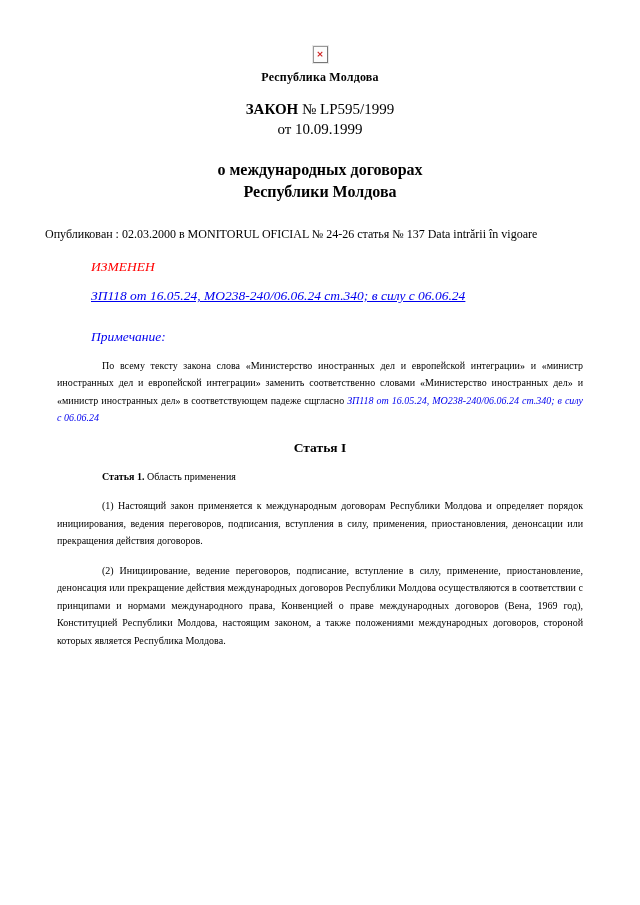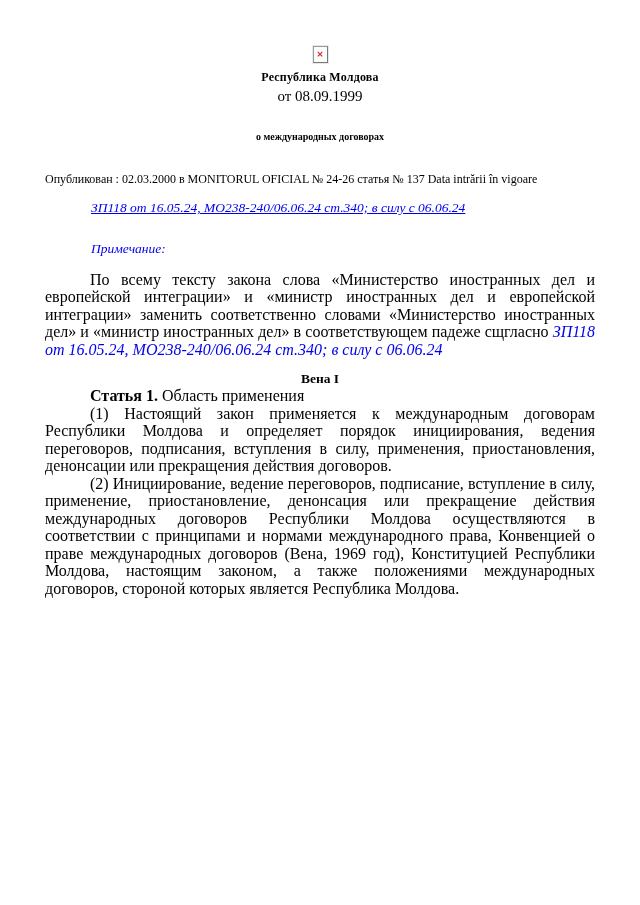--- a/index.html
+++ b/index.html
@@ -19,28 +19,28 @@
     vertical-align:middle;text-align:center;
   }
   .broken-img .x{
     display:block;color:#cf1f1f;font-weight:bold;
     font-family:"DejaVu Sans",sans-serif;font-size:9px;line-height:15px;
   }
   .republic{font-size:12px;font-weight:bold;margin-top:7px;letter-spacing:.2px;}
   .parliament{font-size:19px;margin-top:14px;letter-spacing:.8px;}
   .law-line{font-size:15px;margin-top:16px;}
   .law-date{font-size:15px;margin-top:3px;}
-  .doc-title{font-size:10px;font-weight:bold;line-height:22px;margin-top:21px;}
+  .doc-title{font-size:16px;font-weight:bold;line-height:22px;margin-top:21px;}
   .published{font-size:12px;margin-top:24px;white-space:nowrap;}
   .status{color:#ff0000;font-style:italic;font-size:13.5px;margin:17px 0 0 46px;}
   .amend-link-line{margin:11px 0 0 46px;}
   a.amend-link{color:#0000ee;font-style:italic;font-size:13.5px;text-decoration:underline;cursor:pointer;}
-  .note-label{color:#0000ee;font-style:italic;font-size:13.5px;margin:25px 0 14px 46px;}
+  .note-label{color:#0000ee;font-style:italic;font-size:13.5px;margin:25px 0 0 46px;}
   p.body-p{
-    font-size:16px;line-height:17.5px;margin:0;
+    font-size:10px;line-height:17.5px;margin:12px;
     text-align:justify;text-indent:45px;
   }
   .note-p{margin-top:10px;}
   a.inline-link{color:#0000ee;font-style:italic;text-decoration:none;cursor:pointer;}
   .preamble{margin-top:38px;text-align:left;}
   .chapter{font-weight:bold;font-size:13.5px;margin-top:13px;}
   .chapter-title{font-weight:bold;font-size:14px;margin-top:12px;letter-spacing:.3px;}
   .article{margin-top:12px;text-align:left;}
   .p1{margin-top:12px;}
   .p2{margin-top:9px;}
@@ -50,39 +50,45 @@
 
 <div class="page">
 
   <div class="center">
     <span class="broken-img"><span class="x">×</span></span>
   </div>
 
   <div class="republic center">Республика Молдова</div>
 
 
-  <div class="law-date center">от 08.09.1999</div>
+  <div class="law-line center">
+    <b>ЗАКОН</b>
+    <span>№ LP595/1999</span>
+  </div>
+  <div class="law-date center">от 10.09.1999</div>
 
   <div class="doc-title center">
     <div>о международных договорах</div>
+    <div>Республики Молдова</div>
   </div>
 
   <div class="published">Опубликован : 02.03.2000 в MONITORUL OFICIAL № 24-26 статья № 137 Data intrării în vigoare</div>
 
+  <div class="status">ИЗМЕНЕН</div>
 
   <div class="amend-link-line">
     <a class="amend-link">ЗП118 от 16.05.24, МО238-240/06.06.24 ст.340; в силу с 06.06.24</a>
   </div>
 
   <div class="note-label">Примечание:</div>
 
   <p class="body-p note-p"><span>По всему тексту закона слова «Министерство иностранных дел и европейской интеграции» и «министр иностранных дел и европейской интеграции» заменить соответственно словами «Министерство иностранных дел» и «министр иностранных дел» в соответствующем падеже сщгласно </span><a class="inline-link">ЗП118 от 16.05.24, МО238-240/06.06.24 ст.340; в силу с 06.06.24</a></p>
 
 
-  <div class="chapter center">Вена I</div>
+  <div class="chapter center">Статья I</div>
 
 
   <p class="body-p article">
     <b>Статья 1.</b>
     <span>Область применения</span>
   </p>
 
   <p class="body-p just p1">(1) Настоящий закон применяется к международным договорам Республики Молдова и определяет порядок инициирования, ведения переговоров, подписания, вступления в силу, применения, приостановления, денонсации или прекращения действия договоров.</p>
 
   <p class="body-p just p2">(2) Инициирование, ведение переговоров, подписание, вступление в силу, применение, приостановление, денонсация или прекращение действия международных договоров Республики Молдова осуществляются в соответствии с принципами и нормами международного права, Конвенцией о праве международных договоров (Вена, 1969 год), Конституцией Республики Молдова, настоящим законом, а также положениями международных договоров, стороной которых является Республика Молдова.</p>

